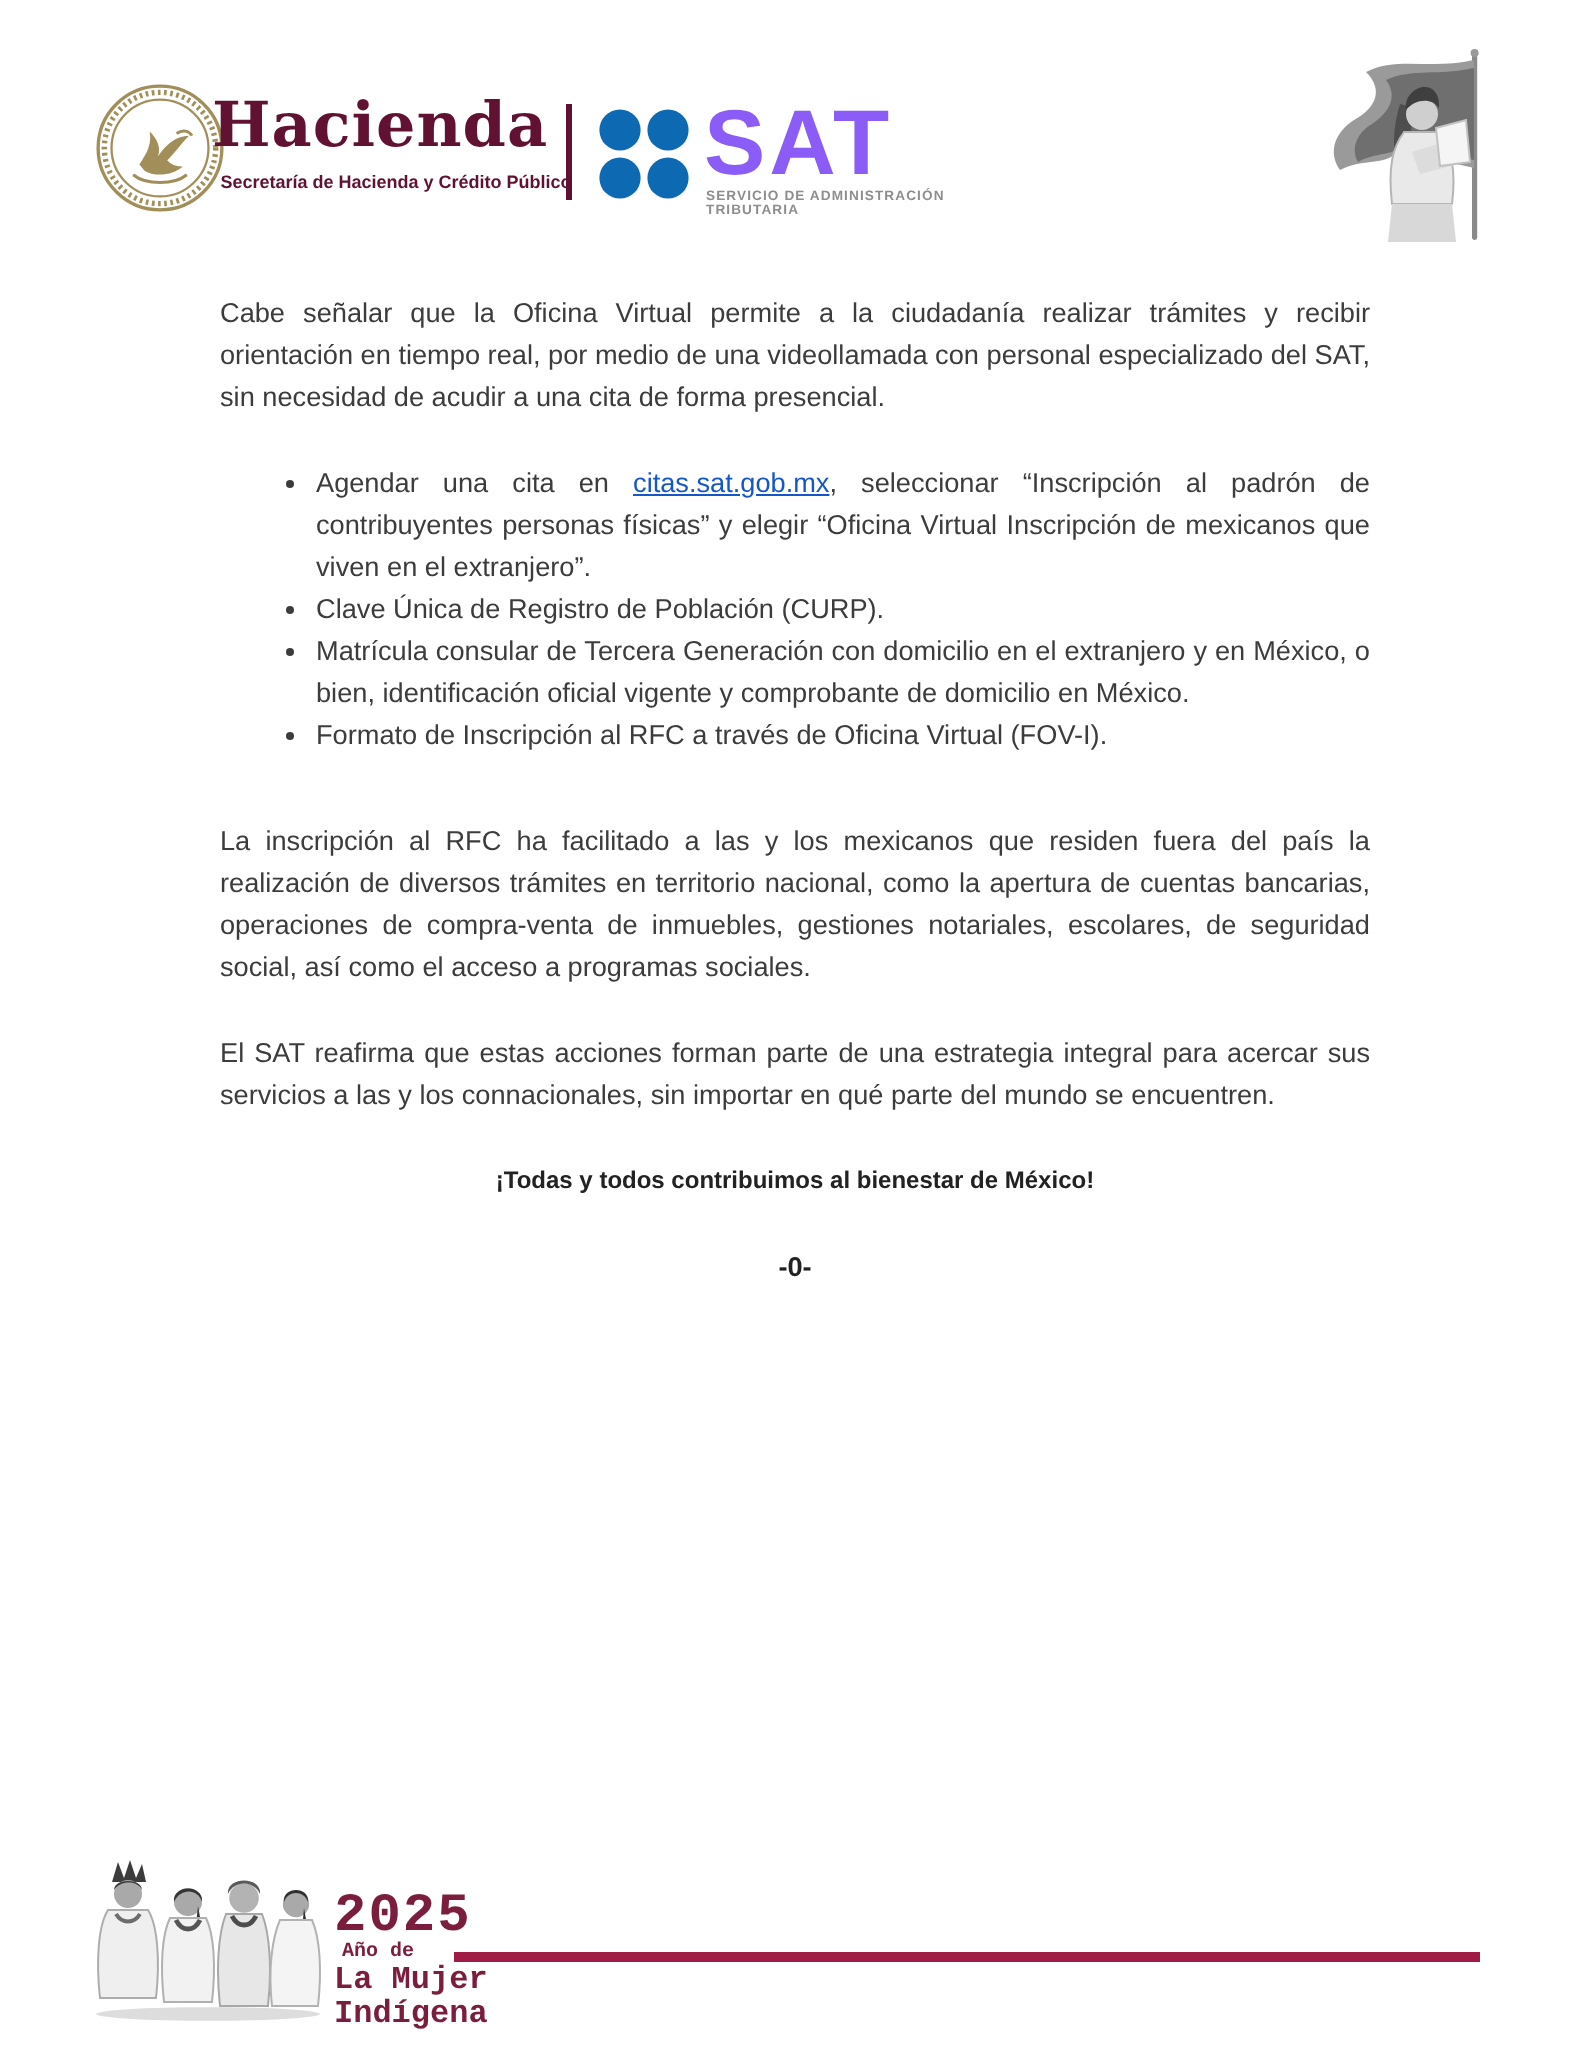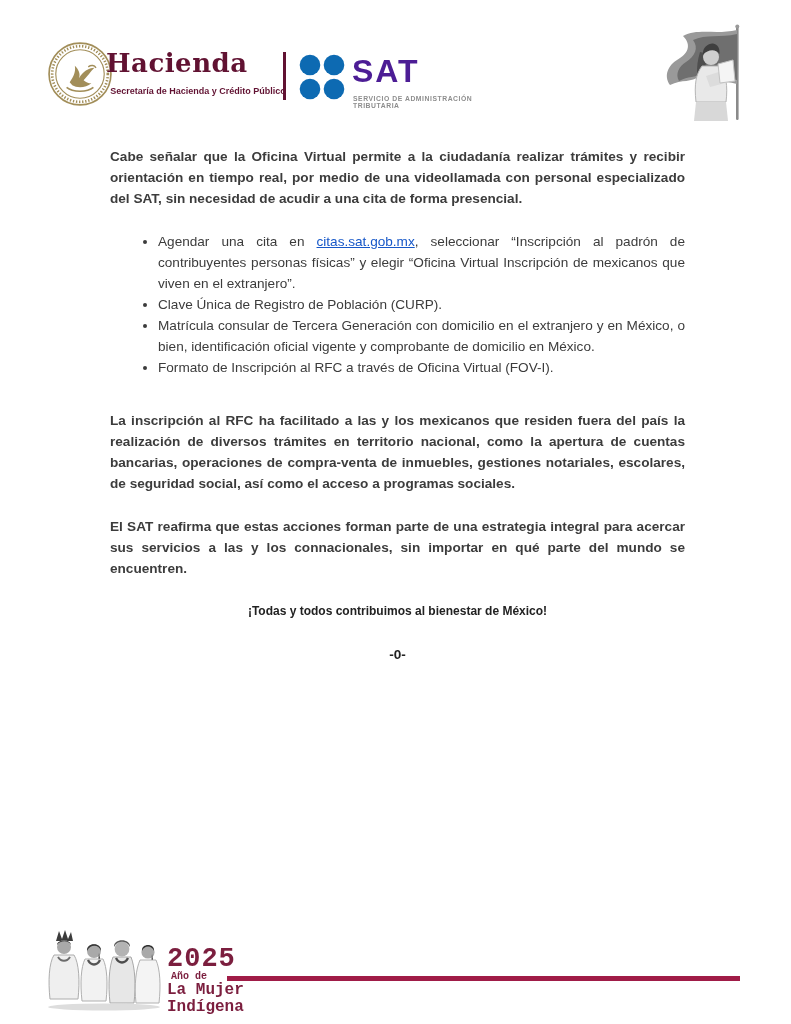--- a/index.html
+++ b/index.html
@@ -21,52 +21,52 @@
     font-family:"Liberation Sans",sans-serif;
     color:var(--text,#3c3c3c);
     overflow:hidden;
   }
   
   .header{position:absolute;left:0;top:0;width:791px;height:135px;}
   .seal{position:absolute;left:47px;top:41px;width:66px;height:66px;}
   .hacienda-title{
     position:absolute;left:106px;top:46px;
     font-family:"DejaVu Serif",serif;
-    font-weight:700;font-size:26px;line-height:34px;
+    font-weight:700;font-size:31px;line-height:34px;
     color:var(--maroon,#611232);letter-spacing:0.5px;text-align:right;
   }
   .hacienda-subtitle{
     position:absolute;left:108px;top:86px;width:180px;
     font-size:9px;font-weight:700;line-height:11px;
     color:var(--maroon,#611232);
     text-align:center;
   }
   .header-sep{
     position:absolute;left:283px;top:52px;width:2.5px;height:48px;
     background:var(--maroon,#611232);
   }
   .sat-dots{position:absolute;left:299px;top:54px;width:47px;height:47px;}
   .sat-dots circle{fill:var(--sat-blue,#0d6ab2);}
   .sat-name{
     position:absolute;left:352px;top:51px;
-    font-size:32px;font-weight:800;letter-spacing:2px;
-    color:#4c1d95;line-height:40px;
+    font-size:46px;font-weight:800;letter-spacing:2px;
+    color:#8b5cf6;line-height:40px;
   }
   .sat-tagline{
     position:absolute;left:353px;top:95px;width:150px;
     font-size:6.8px;font-weight:700;letter-spacing:0.55px;
     color:var(--tagline-gray,#8d8d8d);
   }
   .flag-illustration{position:absolute;left:648px;top:24px;width:118px;height:100px;}
   
   .doc-body{
     position:absolute;left:110px;top:146px;width:575px;
     font-size:13.6px;line-height:21px;text-align:justify;
   }
-  .doc-body p{margin:0 0 22px 0;font-weight:bold;}
+  .doc-body p{margin:0 0 22px 0;}
   .doc-body ul{
     list-style:disc;list-style-position:outside;
     margin:0 0 32px 0;padding-left:48px;
   }
   .doc-body li{margin:0;}
   .doc-link{color:var(--link,#1657c8);text-decoration:underline;cursor:pointer;}
   .slogan{
     text-align:center;font-weight:700;font-size:12px;
     color:#222;margin-bottom:22px !important;
   }

